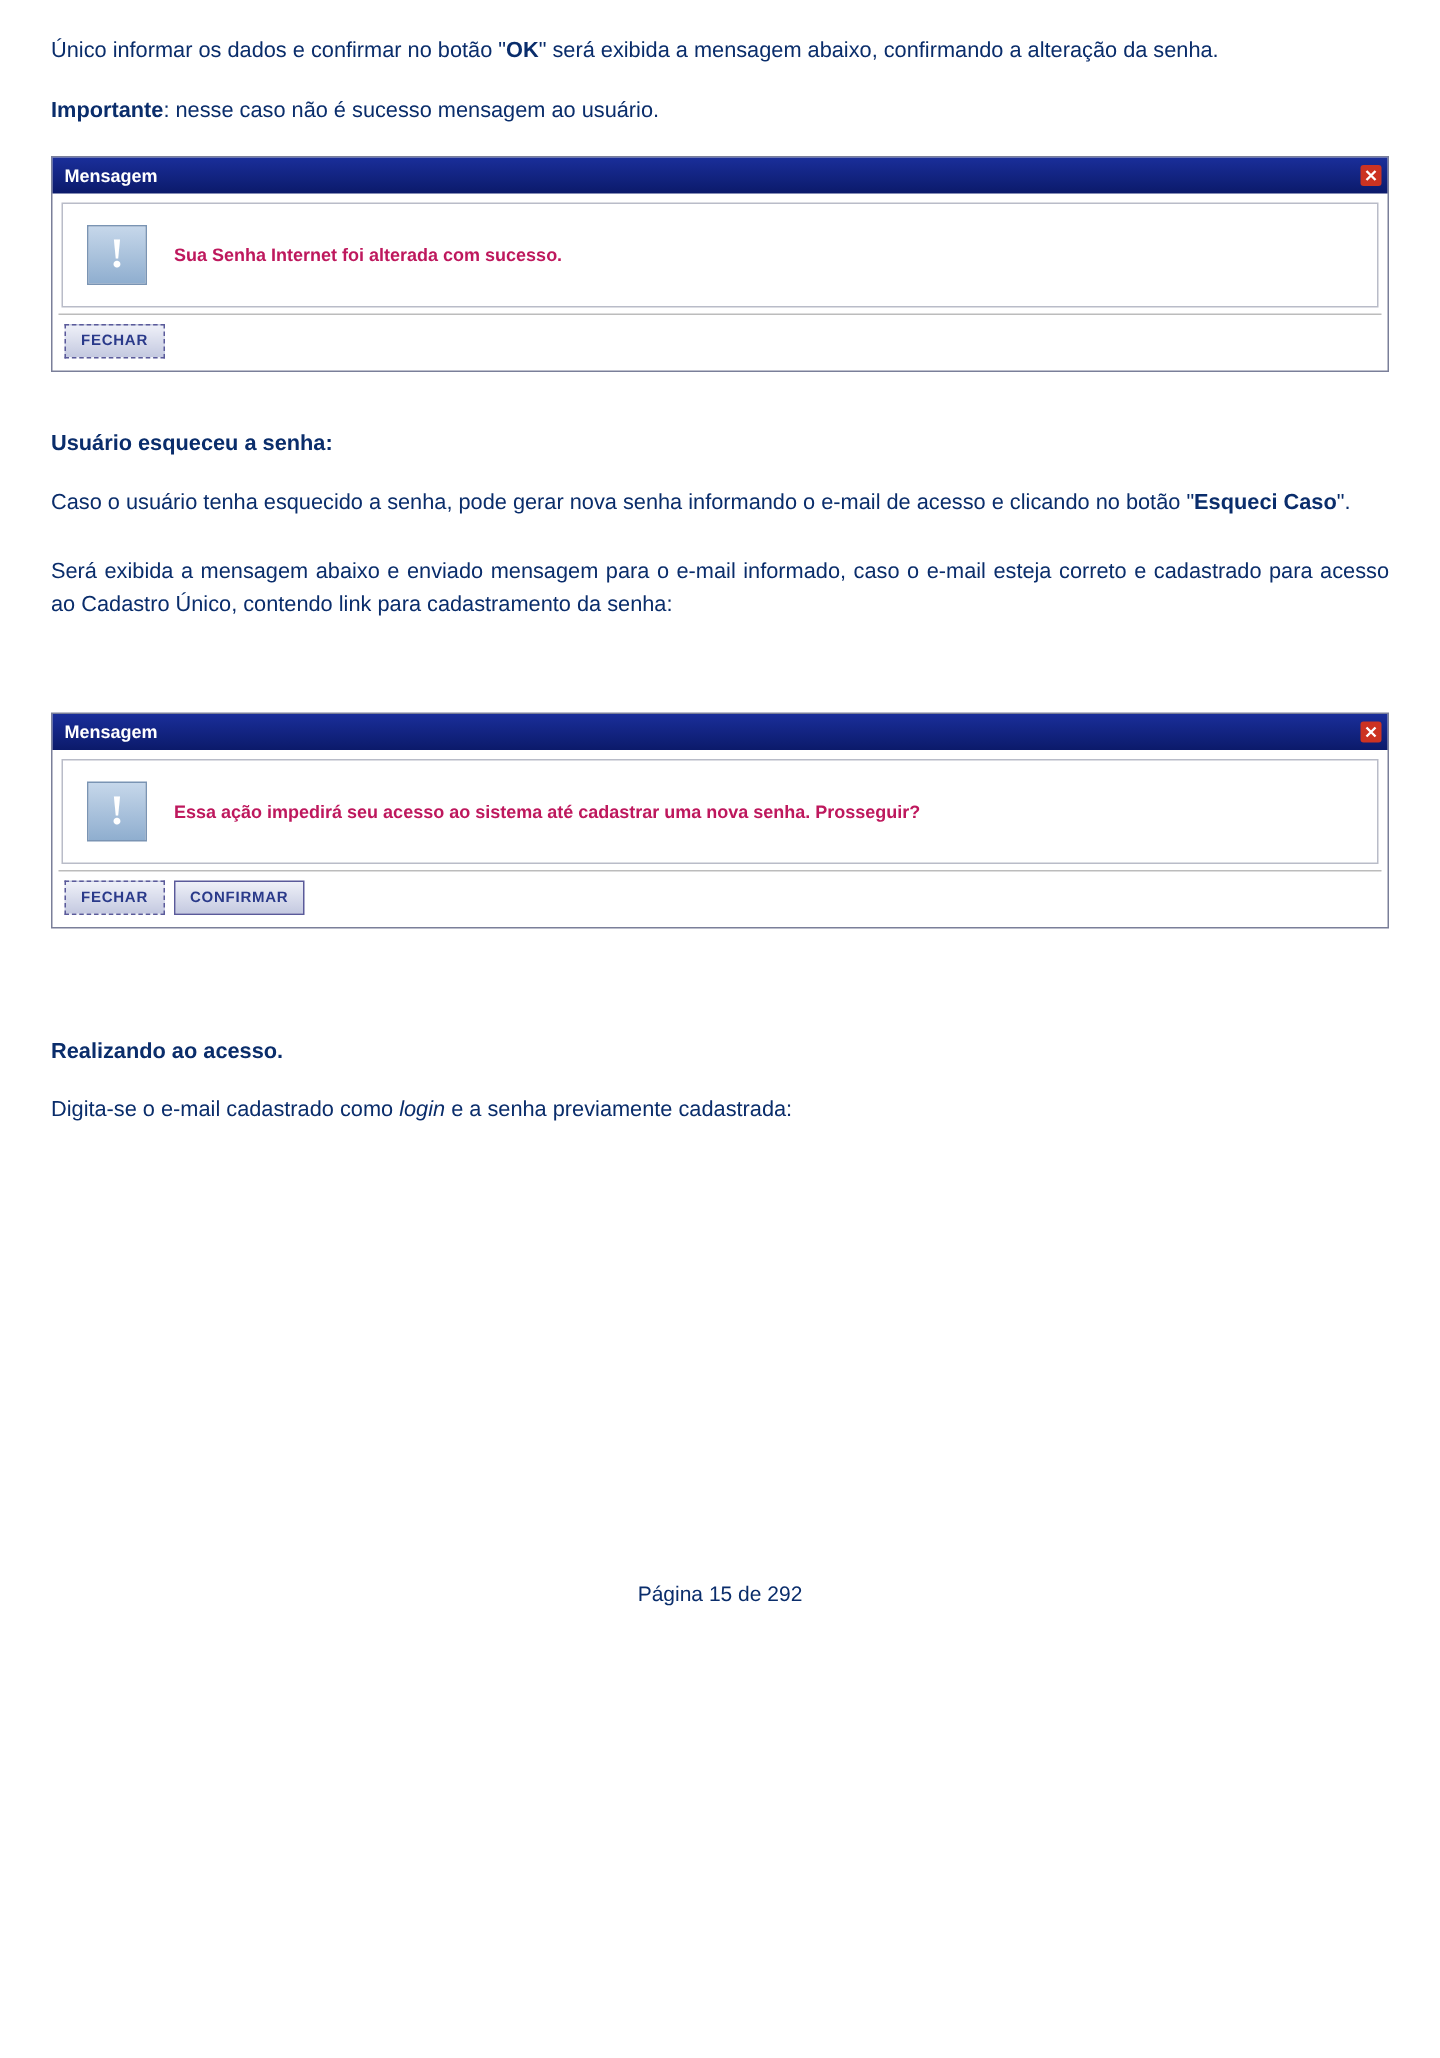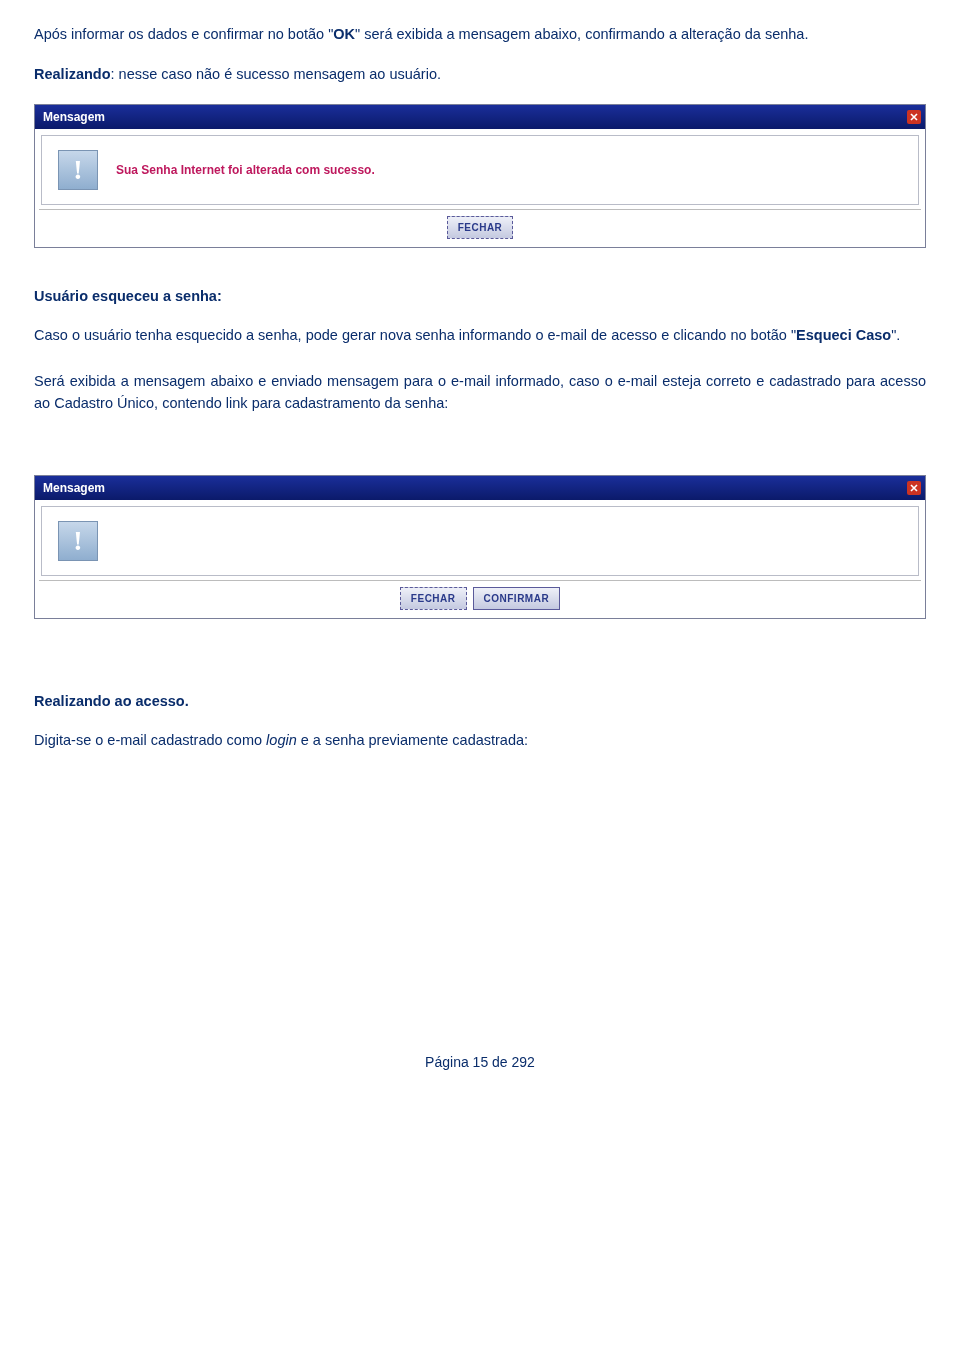--- a/index.html
+++ b/index.html
@@ -67,21 +67,21 @@
   .msg-text {
     color: #be185d; font-size: 12px; font-weight: bold;
   }
   .msg-divider {
     border: none;
     border-top: 1px solid #bcbcbc;
     margin: 0 4px;
   }
   .msg-footer {
     display: flex;
-    justify-content: center;
+    justify-content: flex-start;
     gap: 6px;
     padding: 6px 8px 8px 8px;
   }
   .msg-btn {
     border: 1px dashed #5a5a9a;
     background: linear-gradient(#eef0f8, #c4c9e0);
     color: #2a3a8a;
     font-family: Tahoma, Arial, sans-serif;
     font-size: 10px;
     font-weight: bold;
@@ -101,25 +101,25 @@
     text-align: center;
     color: #0a2d6b;
     font-size: 14px;
     margin-top: 300px;
   }
 </style>
 </head>
 <body>
 
 <p>
-  <span>Após informar os dados e confirmar no botão </span><span>"</span><span class="bold">OK</span><span>"</span><span> será exibida a mensagem abaixo, confirmando a alteração da senha.</span>
+  <span>Único informar os dados e confirmar no botão </span><span>"</span><span class="bold">OK</span><span>"</span><span> será exibida a mensagem abaixo, confirmando a alteração da senha.</span>
 </p>
 
 <p>
-  <span class="bold">Realizando</span><span>: nesse caso não é sucesso mensagem ao usuário.</span>
+  <span class="bold">Importante</span><span>: nesse caso não é sucesso mensagem ao usuário.</span>
 </p>
 
 <div class="msg-window">
   <div class="msg-titlebar">
     <span>Mensagem</span>
     <span class="msg-close">
       <svg width="8" height="8" viewBox="0 0 8 8">
           <path d="M1 1 L7 7 M7 1 L1 7" stroke="#fff" stroke-width="1.6"></path>
         </svg>
     </span>
@@ -157,20 +157,21 @@
       <svg width="8" height="8" viewBox="0 0 8 8">
           <path d="M1 1 L7 7 M7 1 L1 7" stroke="#fff" stroke-width="1.6"></path>
         </svg>
     </span>
   </div>
   <div class="msg-body-wrap">
     <div class="msg-body">
       <div class="info-icon">
           <span>!</span>
         </div>
+      <div class="msg-text">Essa ação impedirá seu acesso ao sistema até cadastrar uma nova senha. Prosseguir?</div>
     </div>
   </div>
   <hr class="msg-divider">
   <div class="msg-footer">
     <div class="msg-btn">FECHAR</div>
     <div class="msg-btn solid">CONFIRMAR</div>
   </div>
 </div>
 
 <div style="height:34px"></div>

